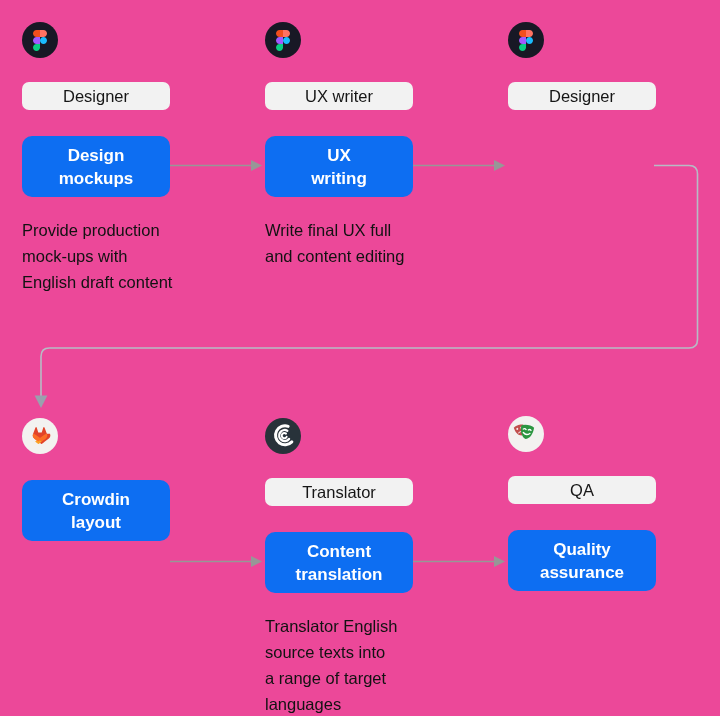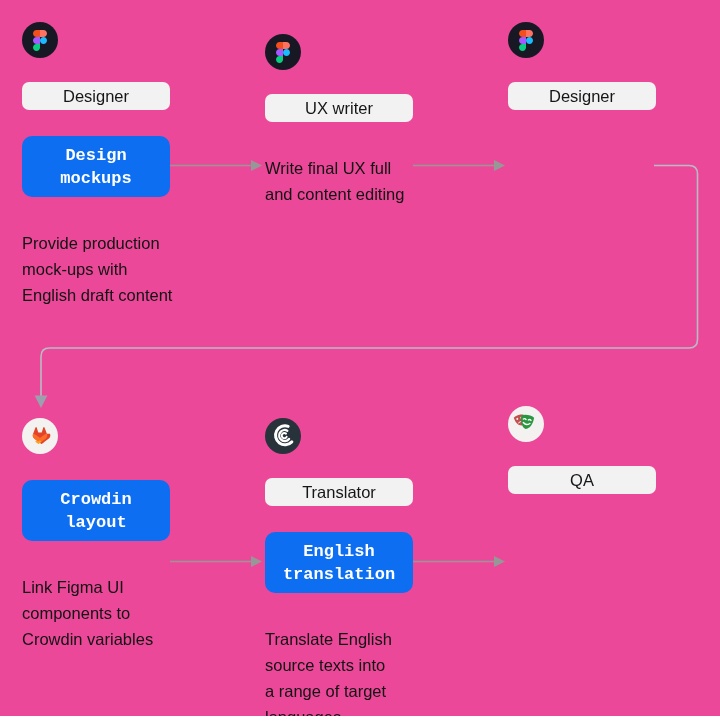--- a/index.html
+++ b/index.html
@@ -12,26 +12,26 @@
   .avatar.dark-navy{background:#181825;}
   .avatar.dark-slate{background:#28323a;}
   .avatar.light{background:#f3f2f0;}
   .role-badge{
     margin-top:24px;width:148px;height:28px;line-height:28px;border-radius:7px;
     background:var(--chip_bg,#f2f2f2);text-align:center;font-size:16.5px;color:#161616;
     box-sizing:border-box;
   }
   .action-btn{
     margin-top:26px;width:148px;height:61px;border-radius:10px;border:none;
-    background:var(--accent,#0d6ef2);color:#ffffff;font-family:Liberation Mono, monospace;
+    background:var(--accent,#0d6ef2);color:#ffffff;font-family:Liberation Sans, sans-serif;
     font-size:17px;font-weight:700;line-height:23px;white-space:pre-line;text-align:center;
     display:flex;align-items:center;justify-content:center;cursor:pointer;padding:12px;
   }
   .desc{
-    margin-top:33px;font-size:16.5px;line-height:26px;white-space:pre-line;color:#121212;
+    margin-top:20px;font-size:16.5px;line-height:26px;white-space:pre-line;color:#121212;
     width:180px;
   }
   .arrows{position:absolute;left:0;top:0;pointer-events:none;}
   .arrow-line{stroke:var(--arrow,#979797);stroke-width:1.6;fill:none;}
   .arrow-head{fill:var(--arrow,#979797);}
   .loop-line{stroke:var(--loop_arrow,#b7bbc5);stroke-width:1.6;fill:none;}
   .loop-head{fill:#9aa0ae;}
 </style>
 </head>
 <body>
@@ -72,31 +72,33 @@
       </svg>
     </div>
     <div class="role-badge">Designer</div>
     <button class="action-btn">Design
 mockups</button>
     <div class="desc">Provide production
 mock-ups with
 English draft content</div>
   </div>
 
-  <div class="step" style="left:265px;top:34px;">
+  <div class="step" style="left:265px;top:22px;">
     <div class="avatar dark-navy">
       <svg width="14" height="21" viewBox="0 0 200 300">
         <path fill="#0acf83" d="M50 300c27.6 0 50-22.4 50-50v-50H50c-27.6 0-50 22.4-50 50s22.4 50 50 50z"></path>
         <path fill="#a259ff" d="M0 150c0-27.6 22.4-50 50-50h50v100H50c-27.6 0-50-22.4-50-50z"></path>
         <path fill="#f24e1e" d="M0 50C0 22.4 22.4 0 50 0h50v100H50C22.4 100 0 77.6 0 50z"></path>
         <path fill="#ff7262" d="M100 0h50c27.6 0 50 22.4 50 50s-22.4 50-50 50h-50V0z"></path>
         <path fill="#1abcfe" d="M200 150c0 27.6-22.4 50-50 50s-50-22.4-50-50 22.4-50 50-50 50 22.4 50 50z"></path>
       </svg>
     </div>
     <div class="role-badge">UX writer</div>
+    <button class="action-btn">UX
+writing</button>
     <div class="desc">Write final UX full
 and content editing</div>
   </div>
 
   <div class="step" style="left:508px;top:22px;">
     <div class="avatar dark-navy">
       <svg width="14" height="21" viewBox="0 0 200 300">
         <path fill="#0acf83" d="M50 300c27.6 0 50-22.4 50-50v-50H50c-27.6 0-50 22.4-50 50s22.4 50 50 50z"></path>
         <path fill="#a259ff" d="M0 150c0-27.6 22.4-50 50-50h50v100H50c-27.6 0-50-22.4-50-50z"></path>
         <path fill="#f24e1e" d="M0 50C0 22.4 22.4 0 50 0h50v100H50C22.4 100 0 77.6 0 50z"></path>
@@ -111,57 +113,56 @@
     <div class="avatar light">
       <svg width="24" height="23" viewBox="0 0 586 559">
         <path fill="#e24329" d="m461.17 212.32-.23-.6-58.08-151.55a15.13 15.13 0 0 0-5.97-7.2 15.55 15.55 0 0 0-17.79.96 15.55 15.55 0 0 0-5.15 7.9l-39.21 119.96H251.3L212.09 61.83a15.52 15.52 0 0 0-5.16-7.9 15.55 15.55 0 0 0-17.79-.97 15.54 15.54 0 0 0-5.97 7.2l-58.1 151.56-.23.6a107.84 107.84 0 0 0 35.77 124.63l.2.15.53.38 88.46 66.25 43.77 33.13 26.66 20.13a17.93 17.93 0 0 0 21.67 0l26.66-20.13 43.77-33.13 89-66.64.22-.17a107.85 107.85 0 0 0 35.62-124.6Z"></path>
         <path fill="#fc6d26" d="m461.17 212.32-.23-.6a195.9 195.9 0 0 0-78.09 35.12l-127.5 96.42 81.2 61.37 89-66.64.22-.17a107.85 107.85 0 0 0 35.4-125.5Z"></path>
         <path fill="#fca326" d="m174.23 404.63 43.77 33.13 26.66 20.13a17.93 17.93 0 0 0 21.67 0l26.66-20.13 43.77-33.13-81.2-61.37Z"></path>
         <path fill="#fc6d26" d="M203.26 246.84a195.83 195.83 0 0 0-78.08-35.11l-.23.6a107.84 107.84 0 0 0 35.77 124.63l.2.15.53.38 88.46 66.25 81.26-61.37Z"></path>
       </svg>
     </div>
     <button class="action-btn">Crowdin
 layout</button>
-    <div class="desc">Link Figma UI
-components to
-Crowdin variables</div>
   </div>
 
   <div class="step" style="left:265px;top:418px;">
     <div class="avatar dark-slate">
       <svg width="36" height="36" viewBox="0 0 36 36">
         <g transform="rotate(-15 18 18)" stroke="#ffffff" fill="none" stroke-linecap="round">
           <path d="M25.5 10 A 9.5 9.5 0 1 0 25 26" stroke-width="3"></path>
           <path d="M23.5 14 A 5.5 5.5 0 1 0 23 22.5" stroke-width="2.4"></path>
           <path d="M21.5 16.5 A 2.6 2.6 0 1 0 21.3 19.8" stroke-width="2"></path>
         </g>
       </svg>
     </div>
     <div class="role-badge">Translator</div>
-    <button class="action-btn">English
+    <button class="action-btn">Content
 translation</button>
-    <div class="desc">Translate English
+    <div class="desc">Translator English
 source texts into
 a range of target
 languages</div>
   </div>
 
-  <div class="step" style="left:508px;top:406px;">
+  <div class="step" style="left:508px;top:416px;">
     <div class="avatar light">
       <svg width="36" height="36" viewBox="0 0 36 36">
         <g transform="translate(5.5 11) rotate(-18) scale(0.85)">
           <path fill="#c1504e" d="M0 1 C2.5 -1 9.5 -1 12 1 C12 7.5 9.5 11.5 6 12.5 C2.5 11.5 0 7.5 0 1 Z"></path>
           <circle cx="3.5" cy="3.5" r="1.2" fill="#f6e9e9"></circle>
           <circle cx="8.5" cy="3.5" r="1.2" fill="#f6e9e9"></circle>
           <path d="M3.5 8.5 Q6 6.9 8.5 8.5" stroke="#f6e9e9" stroke-width="1.2" fill="none" stroke-linecap="round"></path>
         </g>
         <g transform="translate(13.5 8.5) rotate(10)">
           <path fill="#2b9640" d="M0 1 C2.8 -1.2 10.2 -1.2 13 1 C13 8.2 10.2 12.5 6.5 13.6 C2.8 12.5 0 8.2 0 1 Z"></path>
           <path d="M2.6 4.2 Q4 2.8 5.4 4.2" stroke="#fff" stroke-width="1.3" fill="none" stroke-linecap="round"></path>
           <path d="M7.6 4.2 Q9 2.8 10.4 4.2" stroke="#fff" stroke-width="1.3" fill="none" stroke-linecap="round"></path>
           <path d="M3.2 7.6 Q6.5 10.6 9.8 7.4" stroke="#fff" stroke-width="1.4" fill="none" stroke-linecap="round"></path>
         </g>
       </svg>
     </div>
     <div class="role-badge">QA</div>
+    <button class="action-btn">Quality
+assurance</button>
   </div>
 
 </div>
 
 </body></html>

